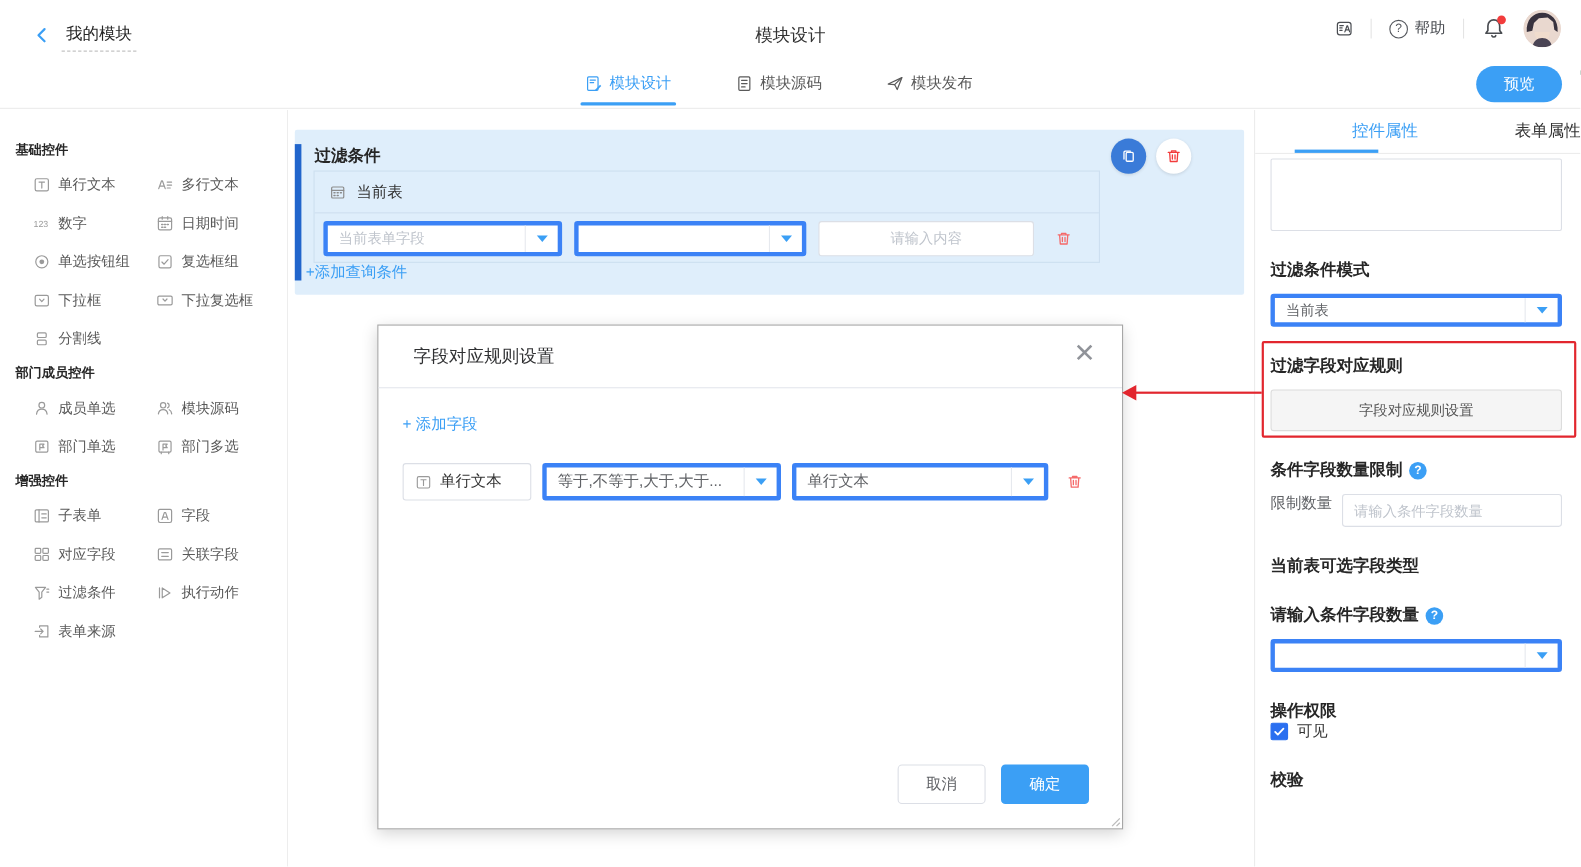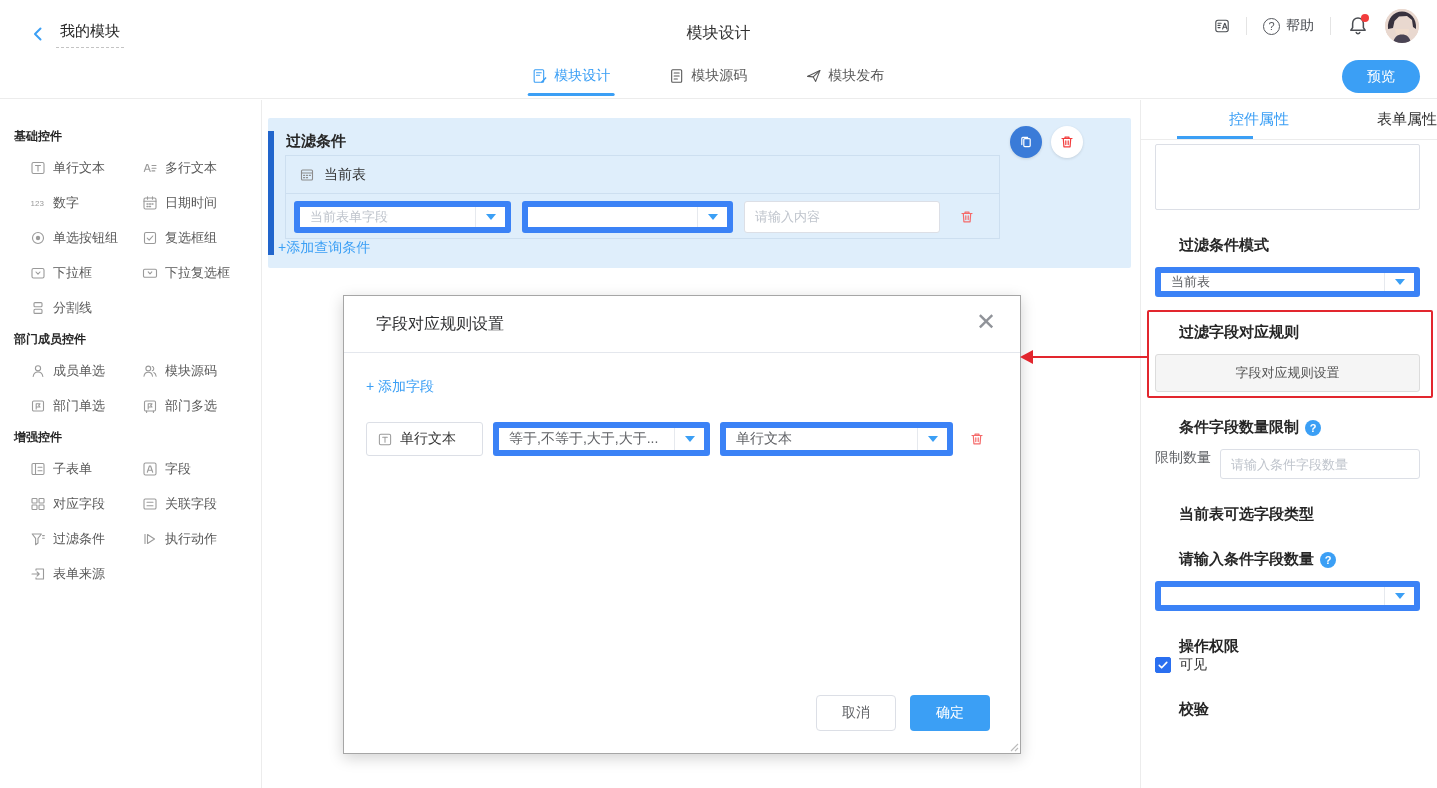--- a/index.html
+++ b/index.html
@@ -1,21 +1,21 @@
 <!DOCTYPE html>
 <html><head>
 <meta charset="utf-8">
 <style>
   * { margin:0; padding:0; box-sizing:border-box; }
   html,body { width:1437px; height:788px; }
   body { font-family:"Liberation Sans","DejaVu Sans",sans-serif; background:#fff; color:#303133; overflow:hidden; }
   .app { position:relative; width:1437px; height:788px; background:#fff; overflow:hidden; }
 
   
-  .topbar { position:absolute; left:0; top:0; width:1437px; height:68px; background:#fff; border-bottom:1px solid #14532d; display:flex; align-items:center; }
+  .topbar { position:absolute; left:0; top:0; width:1437px; height:68px; background:#fff; border-bottom:4px solid #14532d; display:flex; align-items:center; }
   .back-btn { margin-left:28px; width:20px; height:20px; display:flex; align-items:center; justify-content:center; cursor:pointer; }
   .module-name { margin-left:8px; font-size:15px; color:#262626; border-bottom:1px dashed #c4c4c4; padding:3px 4px 6px 4px; }
   .page-title { position:absolute; left:50%; transform:translateX(-50%); font-size:16px; color:#333; }
   .top-actions { position:absolute; right:18px; top:0; height:52px; display:flex; align-items:center; gap:16px; }
   .v-sep { width:1px; height:18px; background:#e4e4e4; }
   .help-wrap { display:flex; align-items:center; gap:6px; color:#4a4d52; font-size:14px; cursor:pointer; }
   .help-q { width:17px; height:17px; border:1.3px solid #55585e; border-radius:50%; font-size:11px; display:flex; align-items:center; justify-content:center; color:#55585e; }
   .bell-wrap { position:relative; width:22px; height:22px; cursor:pointer; }
   .bell-dot { position:absolute; right:0; top:-1px; width:8px; height:8px; border-radius:50%; background:#f23c3c; }
   .avatar { width:34px; height:34px; border-radius:50%; overflow:hidden; cursor:pointer; background:#e9d8cf; }
@@ -45,21 +45,21 @@
   .fp-actions { position:absolute; right:48px; top:8px; display:flex; gap:9px; }
   .circ-btn { width:32px; height:32px; border-radius:50%; display:flex; align-items:center; justify-content:center; cursor:pointer; box-shadow:0 1px 3px rgba(0,0,0,.12); }
   .circ-copy { background:#3a7bd8; }
   .circ-del { background:#fff; }
   .fp-box { position:absolute; left:17px; top:37px; width:715px; height:84px; border:1px solid #cddff0; }
   .fp-box-head { height:38px; border-bottom:1px solid #cddff0; display:flex; align-items:center; gap:9px; padding-left:13px; font-size:14px; color:#333; }
   .fp-box-row { height:45px; display:flex; align-items:center; gap:11px; padding-left:8px; }
   .add-link { position:absolute; left:10px; bottom:11px; font-size:14px; color:#3b9ff5; cursor:pointer; }
 
   
-  .sel { position:relative; height:32px; background:#fff; border:6px solid #3b82f6; border-radius:3px; display:flex; align-items:center; cursor:pointer;justify-content:space-between; }
+  .sel { position:relative; height:32px; background:#fff; border:4px solid #3b82f6; border-radius:3px; display:flex; align-items:center; cursor:pointer;justify-content:space-between; }
   .sel .sel-text { padding:0 10px; font-size:13px; color:#606266; flex:1; white-space:nowrap; overflow:hidden; text-overflow:ellipsis; }
   .sel .sel-text.ph { color:#bfc4cc; }
   .sel .caret-box { width:30px; align-self:stretch; border-left:1px solid #e6e9ee; display:flex; align-items:center; justify-content:center; }
   .caret { width:0; height:0; border-left:5px solid transparent; border-right:5px solid transparent; border-top:6px solid #3b9ff5; }
   .txt-input { height:32px; background:#fff; border:1px solid #dcdfe6; border-radius:3px; padding:0 10px; font-size:13px; color:#606266; font-family:inherit; outline:none; }
   .txt-input::placeholder { color:#bfc4cc; }
 
   
   .modal { position:absolute; left:343px; top:295px; width:678px; height:459px; background:#fff; border:1px solid #a6a6a6; box-shadow:0 4px 14px rgba(0,0,0,.18); z-index:50; }
   .modal-head { height:57px; border-bottom:1px solid #e4e7ed; display:flex; align-items:center; padding:0 32px; font-size:16px; color:#303133; }
@@ -74,21 +74,21 @@
   .gripper { position:absolute; right:1px; bottom:1px; width:12px; height:12px; }
 
   
   .props { position:absolute; left:1140px; top:100px; width:297px; height:688px; background:#fff; border-left:1px solid #ececec; padding:0 17px 0 14px; overflow:hidden; }
   .props-tabs { height:40px; margin:0 -17px 0 -14px; border-bottom:1px solid #ececec; display:flex; }
   .ptab { position:relative; flex:1; display:flex; align-items:center; justify-content:flex-end; font-size:15px; color:#333; cursor:pointer; }
   .ptab.active { color:#3b9ff5; }
   .ptab.active .underline { position:absolute; left:50%; transform:translateX(-50%); bottom:0; width:76px; height:3px; background:#3b9ff5; }
   .empty-box { margin-top:4px; height:66px; border:1px solid #dcdfe6; border-radius:2px; }
   .pgroup { margin-top:26px; }
-  .plabel { font-size:15px; font-weight:bold; color:#262626; display:flex; align-items:center; gap:6px;margin-left:24px; }
+  .plabel { font-size:15px; font-weight:bold; color:#262626; display:flex; align-items:center; gap:6px; }
   .qicon { width:16px; height:16px; border-radius:50%; background:#3b9ff5; color:#fff; font-size:11px; font-weight:bold; display:inline-flex; align-items:center; justify-content:center; }
   .pgroup .sel, .pgroup .gbtn, .pgroup .inline-row { margin-top:12px; }
   .sel.h30 { height:30px; }
   .gbtn { width:100%; height:38px; background:#f5f5f5; border:1px solid #dcdcdc; border-radius:3px; font-size:13px; color:#555; cursor:pointer; font-family:inherit; }
   .inline-row { display:flex; align-items:flex-start; gap:9px; }
   .inline-label { font-size:14px; color:#606266; white-space:nowrap; }
   .inline-row .txt-input { flex:1; height:30px; min-width:0; }
   .cb-row { display:flex; align-items:center; gap:8px; cursor:pointer; }
   .cb { width:16px; height:16px; border:1px solid #dcdfe6; border-radius:2px; background:#fff; display:flex; align-items:center; justify-content:center; }
   .cb.checked { background:#2a6ff0; border-color:#2a6ff0; }
@@ -364,21 +364,21 @@
             <span class="caret-box">
                 <span class="caret"></span>
               </span>
           </div>
           <div class="sel" style="width:211px">
             <span class="sel-text ph"></span>
             <span class="caret-box">
                 <span class="caret"></span>
               </span>
           </div>
-          <input class="txt-input" style="width: 196px;" placeholder="请输入内容">
+          <input class="txt-input" style="width: 196px; text-align: center;" placeholder="请输入内容">
           <svg class="isvg" style="margin-left:8px;cursor:pointer" viewBox="0 0 16 16" fill="none" stroke="#f56a6a" stroke-width="1.2" stroke-linecap="round" stroke-linejoin="round">
               <path d="M3 4.5h10M6 4.5V3.2h4v1.3M4.3 4.5l.6 8.3h6.2l.6-8.3M6.8 6.8v3.8M9.2 6.8v3.8"></path>
             </svg>
         </div>
       </div>
       <div class="add-link">+添加查询条件</div>
     </section>
   </main>
 
   <aside class="props">

